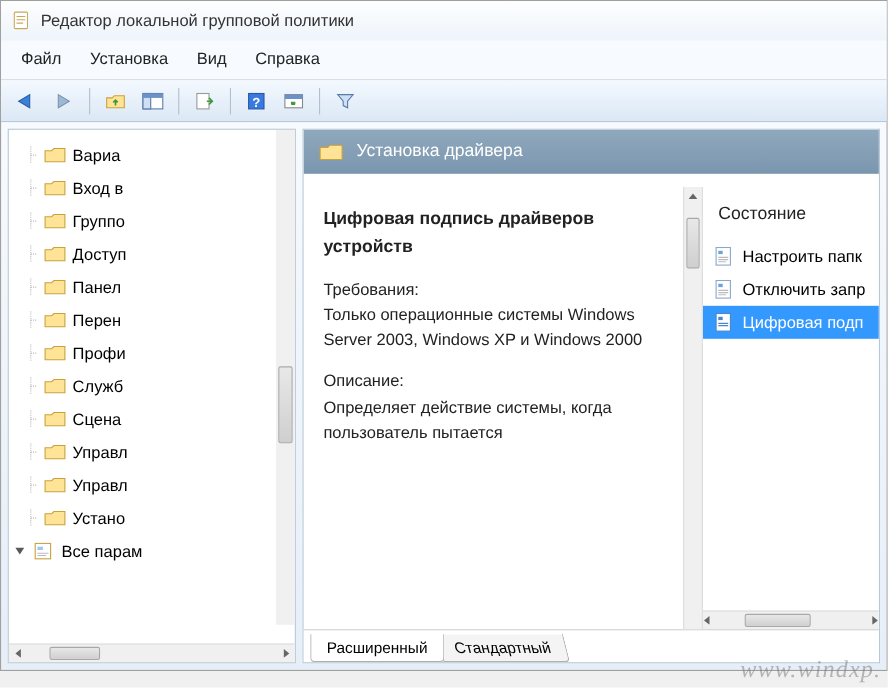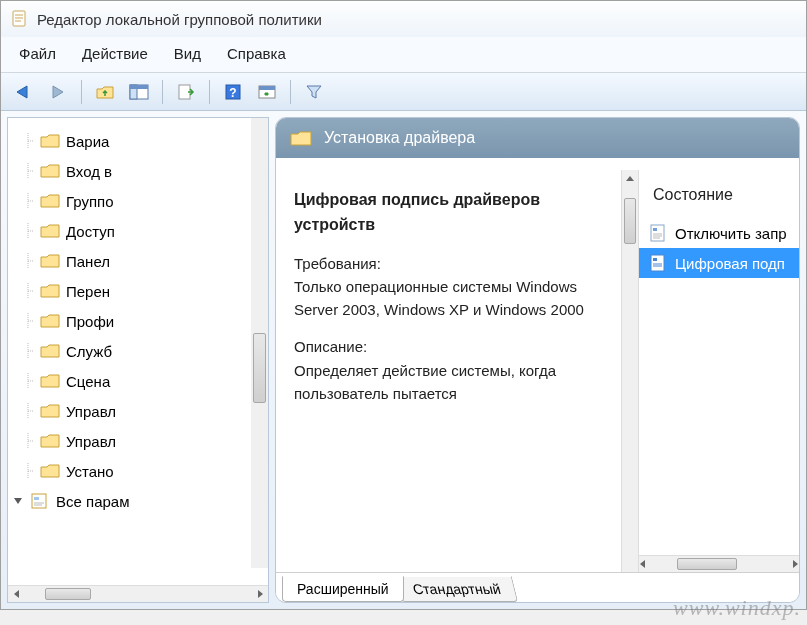--- a/index.html
+++ b/index.html
@@ -98,21 +98,21 @@
   border:1px solid #a8a8a8; border-radius:2px;
 }
 .hscroll {
   height: 17px; background: #f0f0f0; border-top:1px solid #ddd;
   display:flex; align-items:center;
 }
 .hscroll .arrow { width:17px;height:17px;display:flex;align-items:center;justify-content:center;}
 .hscroll .track{flex:1;position:relative;height:17px;}
 .hscroll .thumb{position:absolute;left:20px;top:2px;height:12px;width:46px;background:linear-gradient(#e8e8e8,#cfcfcf);border:1px solid #a8a8a8;border-radius:2px;}
 
-.right-panel { flex:1;border-radius:11px; }
+.right-panel { flex:1; }
 .right-header {
   background: linear-gradient(#8fa8bd, #7a96ae);
   color: #fff;
   height: 40px;
   display:flex;align-items:center;
   padding: 0 14px;
   font-size: 16px;
   gap: 12px;
 }
 .right-body {
@@ -203,21 +203,21 @@
         <line x1="4" y1="5" x2="12" y2="5" stroke="#caa95a"></line>
         <line x1="4" y1="8" x2="12" y2="8" stroke="#caa95a"></line>
         <line x1="4" y1="11" x2="10" y2="11" stroke="#caa95a"></line>
       </svg>
     </span>
     <span class="title">Редактор локальной групповой политики</span>
   </div>
 
   <div class="menubar">
     <span>Файл</span>
-    <span>Действие</span>
+    <span>Установка</span>
     <span>Вид</span>
     <span>Справка</span>
   </div>
 
   <div class="toolbar">
     <div class="tbtn">
       <svg width="22" height="18">
           <path d="M14 3 L4 9 L14 15 Z" fill="#3a80d8" stroke="#2560a8"></path>
         </svg>
     </div>
@@ -517,20 +517,32 @@
               <div class="list-item">
                 <span>
                   <svg width="18" height="18">
                     <rect x="2" y="1" width="13" height="16" fill="#fff" stroke="#8aa8c8"></rect>
                     <rect x="4" y="4" width="4" height="3" fill="#6fa2dd"></rect>
                     <line x1="4" y1="10" x2="13" y2="10" stroke="#bbb"></line>
                     <line x1="4" y1="12" x2="13" y2="12" stroke="#bbb"></line>
                     <line x1="4" y1="14" x2="11" y2="14" stroke="#bbb"></line>
                   </svg>
                 </span>
+                 <span>Настроить папк</span>
+              </div>
+              <div class="list-item">
+                <span>
+                  <svg width="18" height="18">
+                    <rect x="2" y="1" width="13" height="16" fill="#fff" stroke="#8aa8c8"></rect>
+                    <rect x="4" y="4" width="4" height="3" fill="#6fa2dd"></rect>
+                    <line x1="4" y1="10" x2="13" y2="10" stroke="#bbb"></line>
+                    <line x1="4" y1="12" x2="13" y2="12" stroke="#bbb"></line>
+                    <line x1="4" y1="14" x2="11" y2="14" stroke="#bbb"></line>
+                  </svg>
+                </span>
                  <span>Отключить запр</span>
               </div>
               <div class="list-item selected">
                 <span>
                   <svg width="18" height="18">
                     <rect x="2" y="1" width="13" height="16" fill="#fff" stroke="#4a86d0"></rect>
                     <rect x="4" y="4" width="4" height="3" fill="#4a86d0"></rect>
                     <line x1="4" y1="10" x2="13" y2="10" stroke="#4a86d0"></line>
                     <line x1="4" y1="12" x2="13" y2="12" stroke="#4a86d0"></line>
                   </svg>

